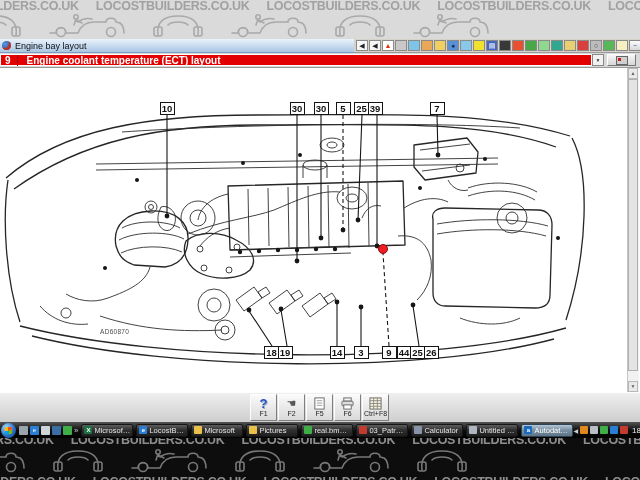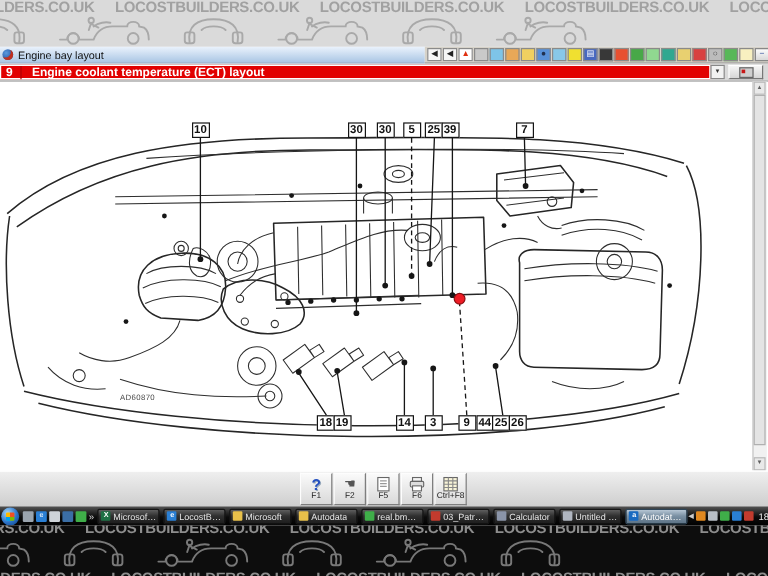--- a/index.html
+++ b/index.html
@@ -418,21 +418,21 @@
         <button class="tbtn">
           <span class="tbtn-ico" style="background: rgb(42, 127, 212);">e</span>
           <span class="tbtn-lbl">LocostBuild...</span>
         </button>
         <button class="tbtn">
           <span class="tbtn-ico" style="background: rgb(232, 192, 74);"></span>
           <span class="tbtn-lbl">Microsoft</span>
         </button>
         <button class="tbtn">
           <span class="tbtn-ico" style="background: rgb(232, 192, 74);"></span>
-          <span class="tbtn-lbl">Autodata</span>
+          <span class="tbtn-lbl">Pictures</span>
         </button>
         <button class="tbtn">
           <span class="tbtn-ico" style="background: rgb(63, 174, 73);"></span>
           <span class="tbtn-lbl">real.bmp - ...</span>
         </button>
         <button class="tbtn">
           <span class="tbtn-ico" style="background: rgb(194, 59, 46);"></span>
           <span class="tbtn-lbl">03_Patrol_a...</span>
         </button>
         <button class="tbtn">

